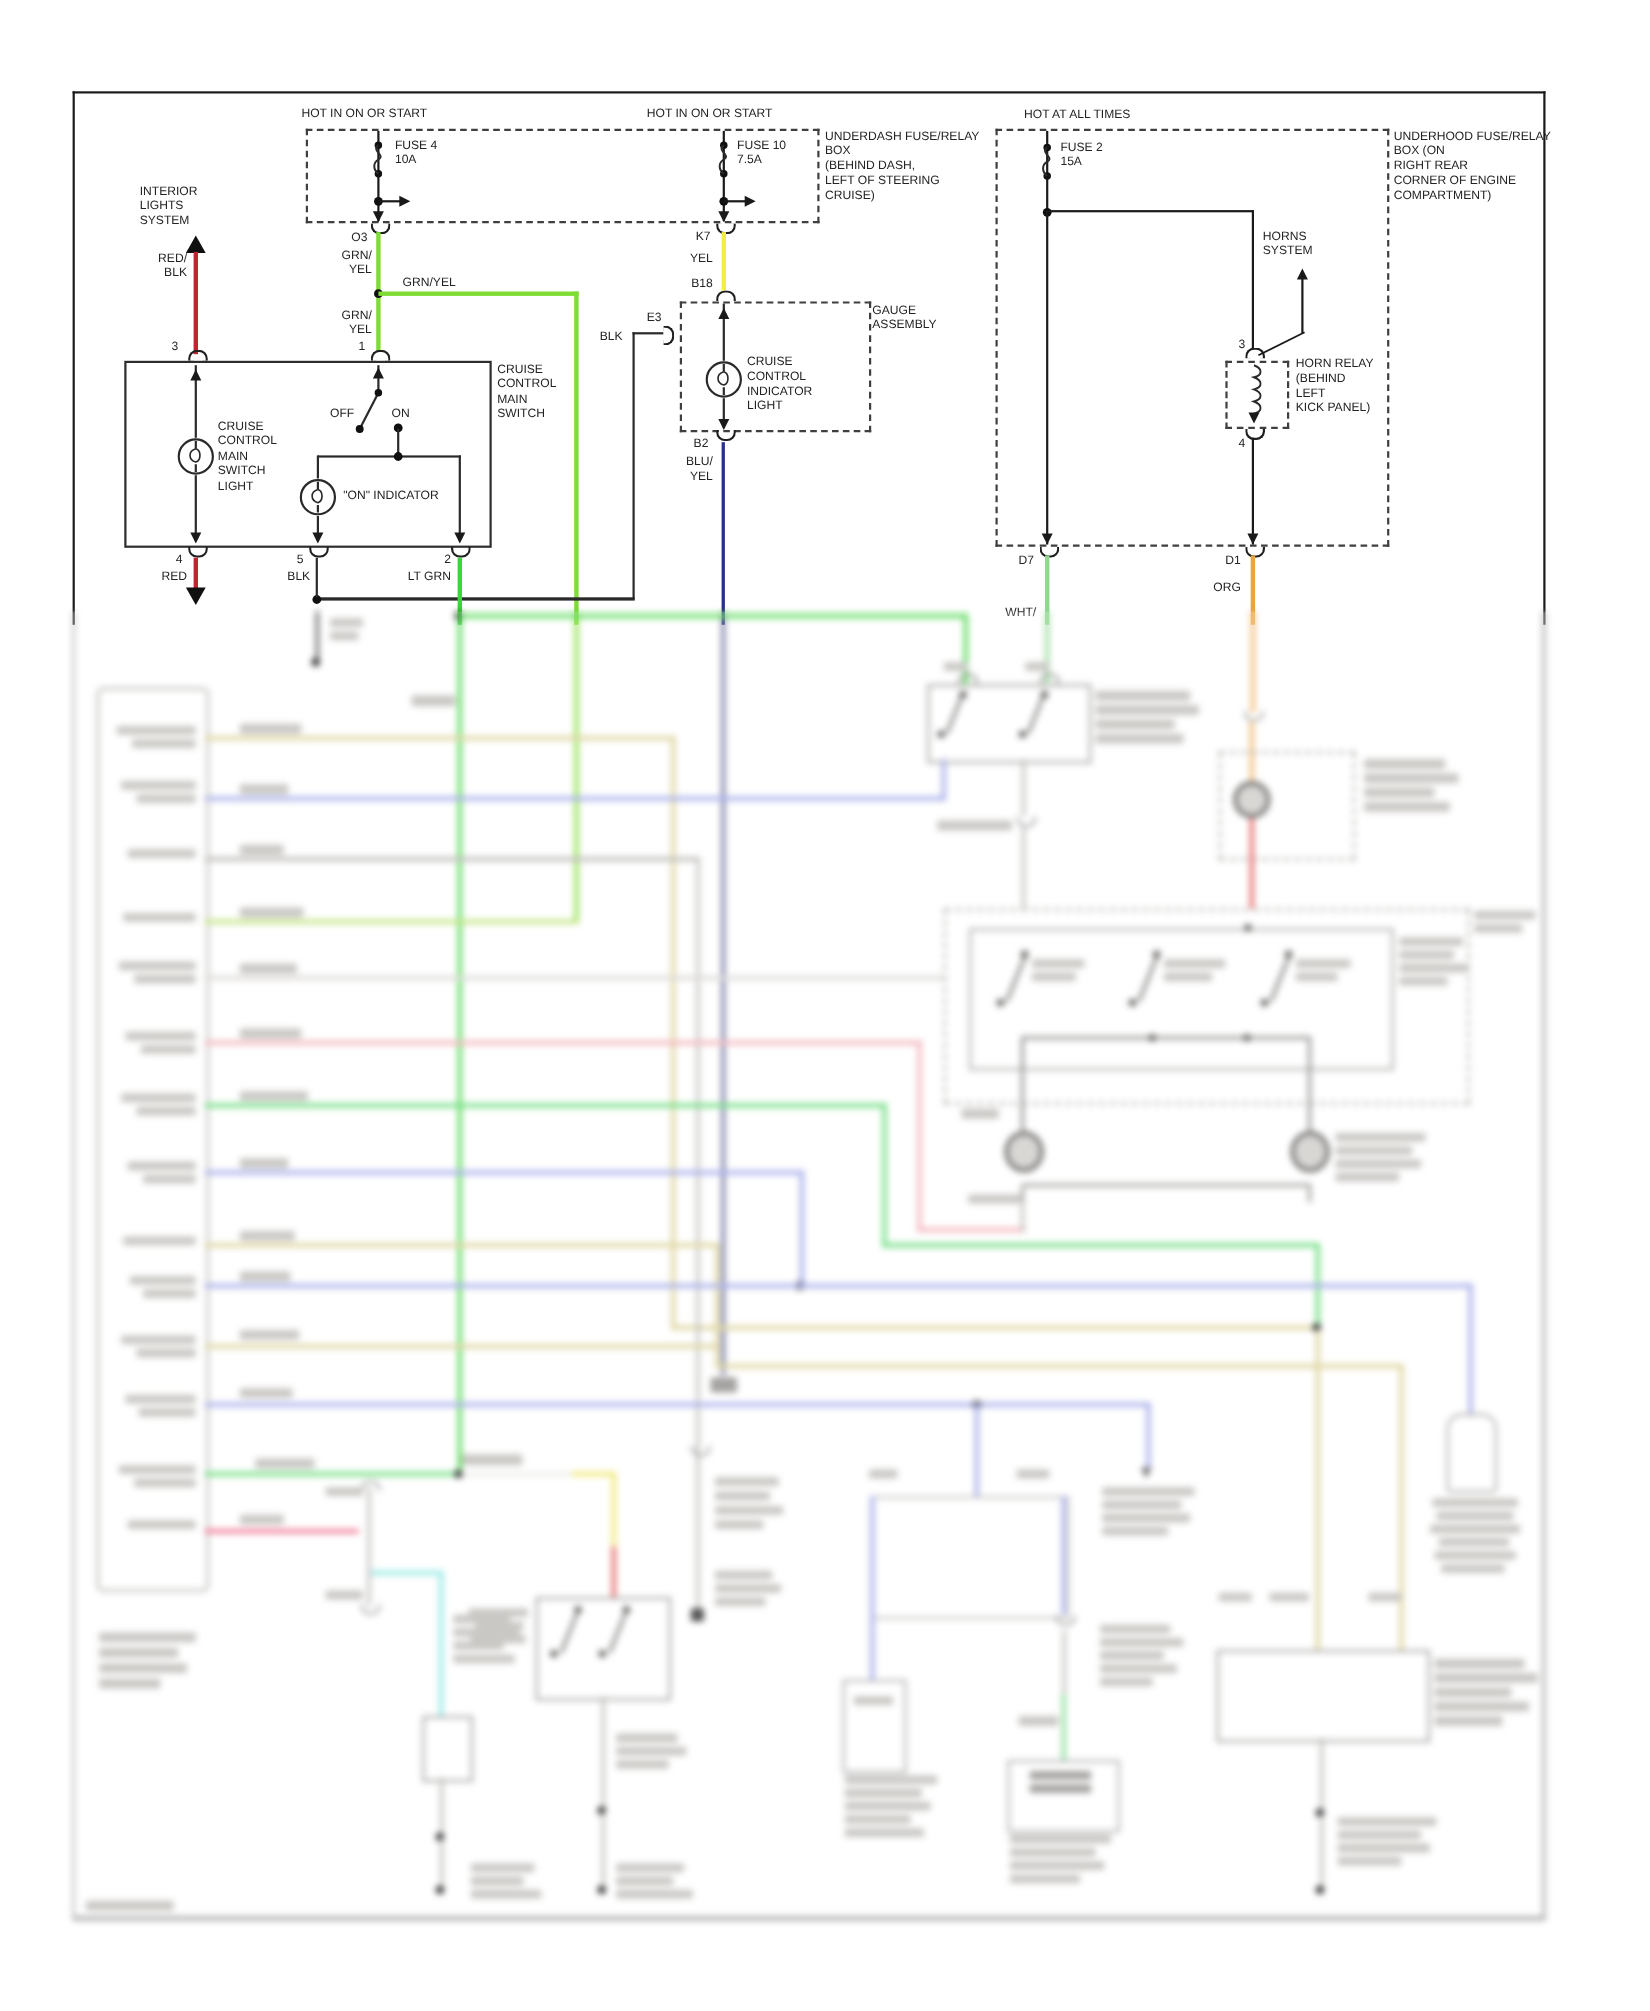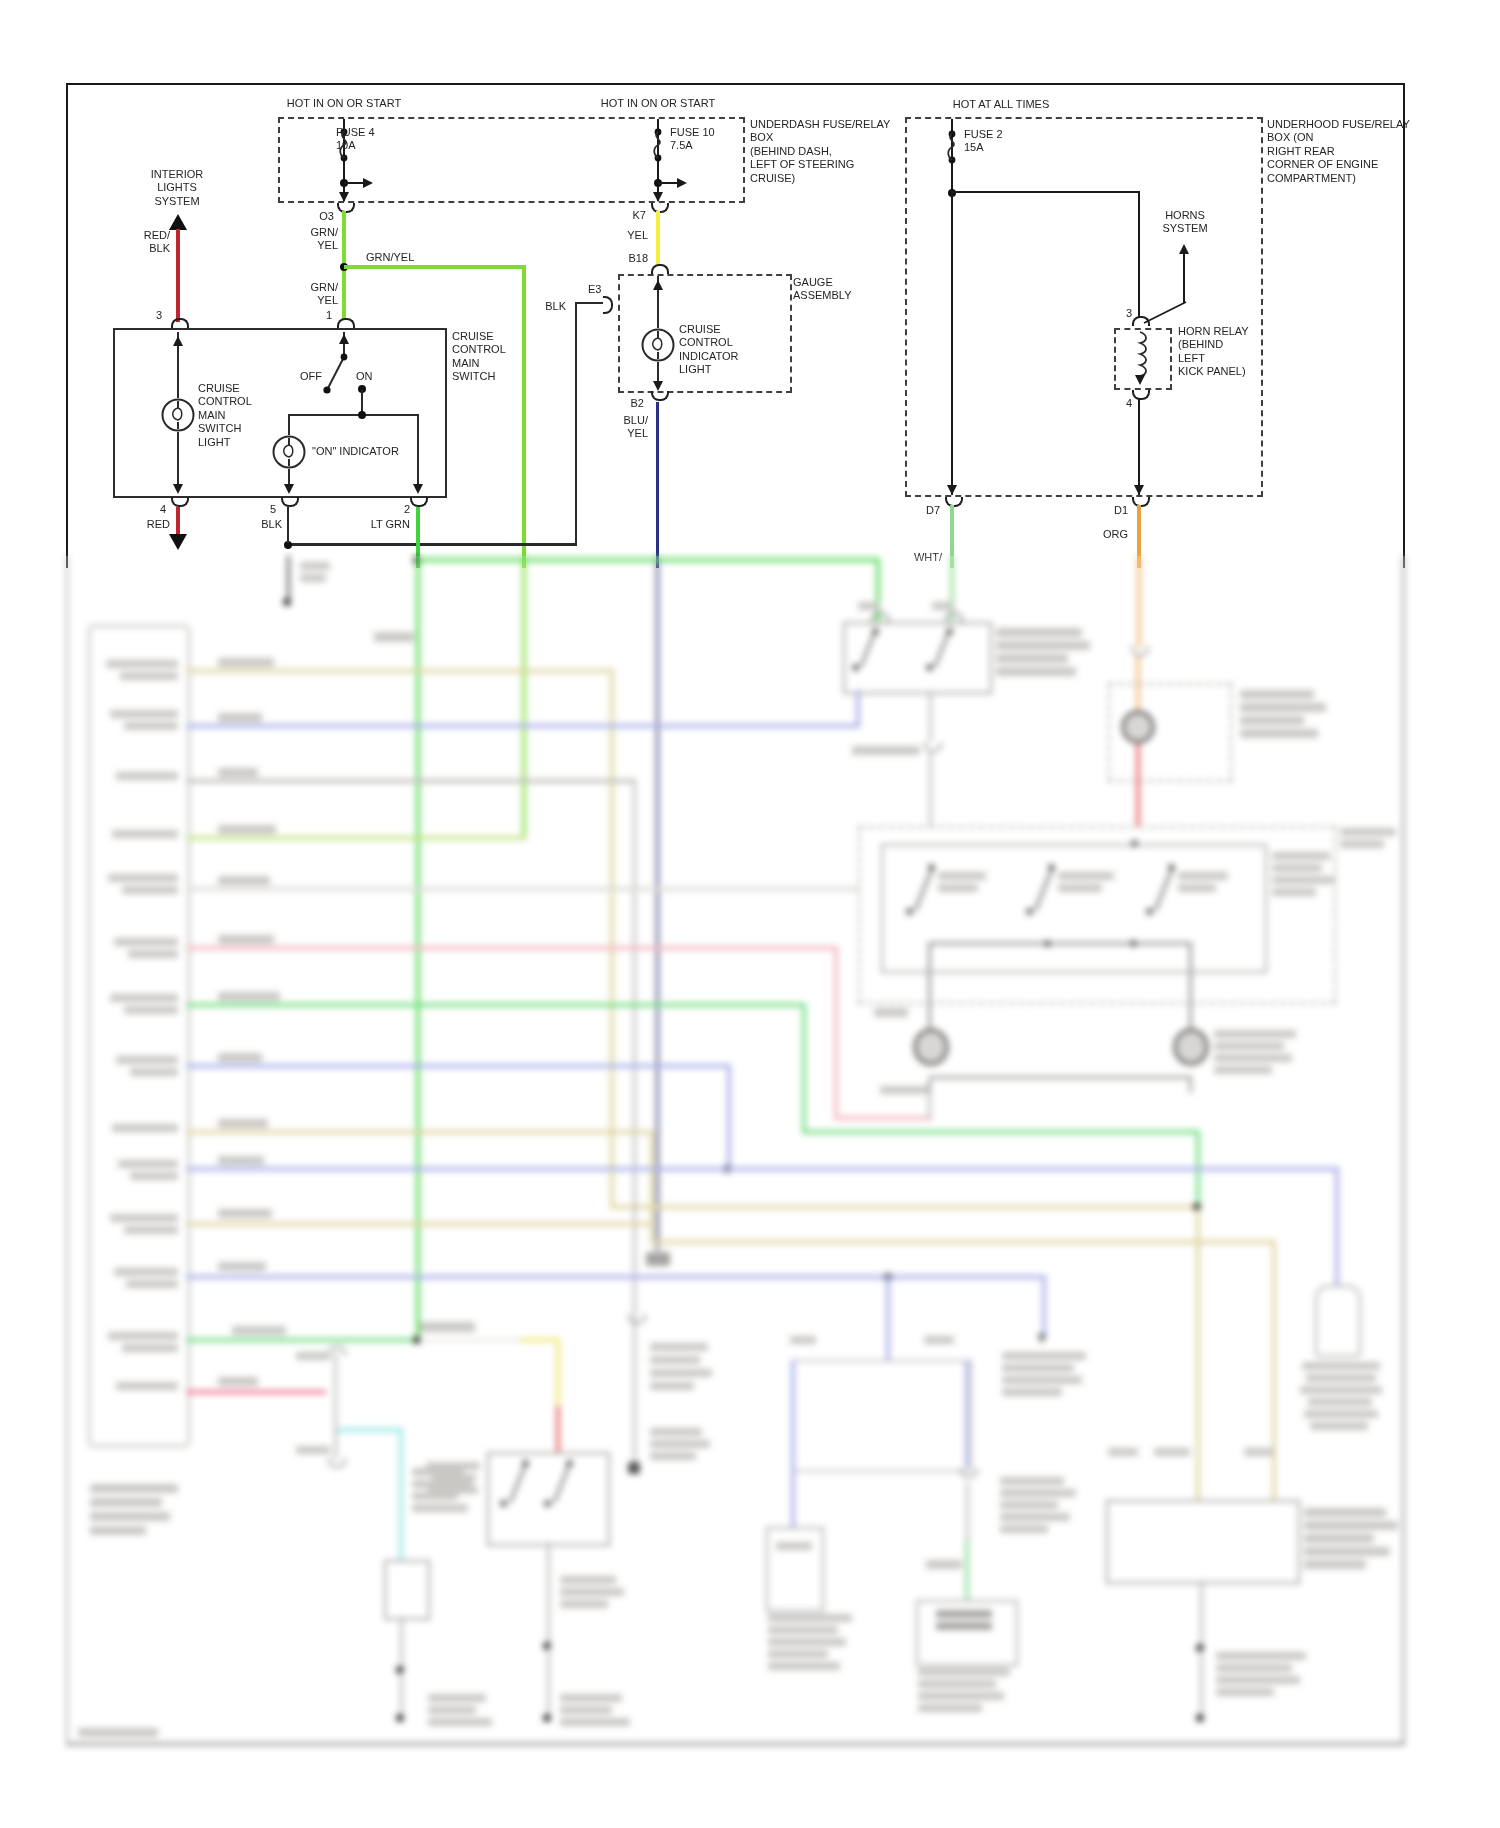--- a/index.html
+++ b/index.html
@@ -1,19 +1,19 @@
 <!DOCTYPE html>
 <html style="--ink: #242424; --box: #2d2d2d; --wred: #c02630; --wgrnyel: #7fdc33; --wltgrn: #3fd43f; --wyel: #f3ef3c; --wblu: #2b3087; --worg: #e9a43e; --wwhtgrn: #90d890; --wblk: #2a2a2a; --bblue: #9aa2e6; --btan: #d9ce90; --bgray: #b4b2ae; --bpale: #d7d5d1; --bpink: #f2aab2; --bhotpink: #ef6183; --bcyan: #84e6e1; --bgreen: #5ad96e; --bltgrn: #b8e06e; --bred: #e25252; --byellow: #efe55e; --borange: #f0b266; --bnavy: #3a3f77;"><head>
 <meta charset="utf-8">
 <style>
   html,body{margin:0;padding:0;background:#fff;}
   .page{position:relative;width:1500px;height:1828px;background:#fff;overflow:hidden;
         font-family:"Liberation Sans",sans-serif;}
   .t{position:absolute;font-size:11px;line-height:1.22;color:#242424;white-space:pre-line;}
-  .tc{text-align:center}.tr{text-align:right}
+  .tc{text-align:left}.tr{text-align:right}
   .w{position:absolute;}
   .bx{position:absolute;border:2px solid #2d2d2d;}
   .dash{position:absolute;border:2px dashed #3f3f3f;}
   .d{position:absolute;width:8px;height:8px;border-radius:50%;background:#101010;}
   .au{position:absolute;width:14px;height:8px;border:2px solid #1f1f1f;border-top:none;border-radius:0 0 8px 8px;}
   .an{position:absolute;width:14px;height:8px;border:2px solid #1f1f1f;border-bottom:none;border-radius:8px 8px 0 0;}
   .ar{position:absolute;width:8px;height:14px;border:2px solid #1f1f1f;border-left:none;border-radius:0 8px 8px 0;}
   .tu{position:absolute;width:0;height:0;border-left:5px solid transparent;border-right:5px solid transparent;border-bottom:10px solid #1a1a1a;}
   .td{position:absolute;width:0;height:0;border-left:5px solid transparent;border-right:5px solid transparent;border-top:10px solid #1a1a1a;}
   .trr{position:absolute;width:0;height:0;border-top:5px solid transparent;border-bottom:5px solid transparent;border-left:10px solid #1a1a1a;}
@@ -57,21 +57,21 @@
 RIGHT REAR
 CORNER OF ENGINE
 COMPARTMENT)</div>
 
     <div class="w" style="left:343px;top:119px;width:2px;height:82px;background:#1a1a1a"></div>
     <svg width="16" height="36" style="position:absolute;left:336px;top:127px">
         <circle cx="8" cy="5" r="3.4" fill="#111"></circle>
         <circle cx="8" cy="31" r="3.4" fill="#111"></circle>
         <path d="M8 5 C1 10 15 14 8 18 C3 21 3 27 8 31" fill="none" stroke="#2a2a2a" stroke-width="1.8"></path>
       </svg>
-    <div class="t" style="left:336px;top:126px;width:60px">FUSE 4
+    <div class="t" style="left:359px;top:126px;width:60px">FUSE 4
 10A</div>
     <div class="d" style="left:340px;top:179px"></div>
     <div class="w" style="left:344px;top:182px;width:20px;height:2px;background:#1a1a1a"></div>
     <div class="trr" style="left:363px;top:178px"></div>
     <div class="td" style="left:339px;top:192px"></div>
 
     <div class="au" style="left:337px;top:203px"></div>
     <div class="t tr" style="left:298px;top:210px;width:36px">O3</div>
     <div class="t tr" style="left:298px;top:226px;width:40px">GRN/
 YEL</div>

